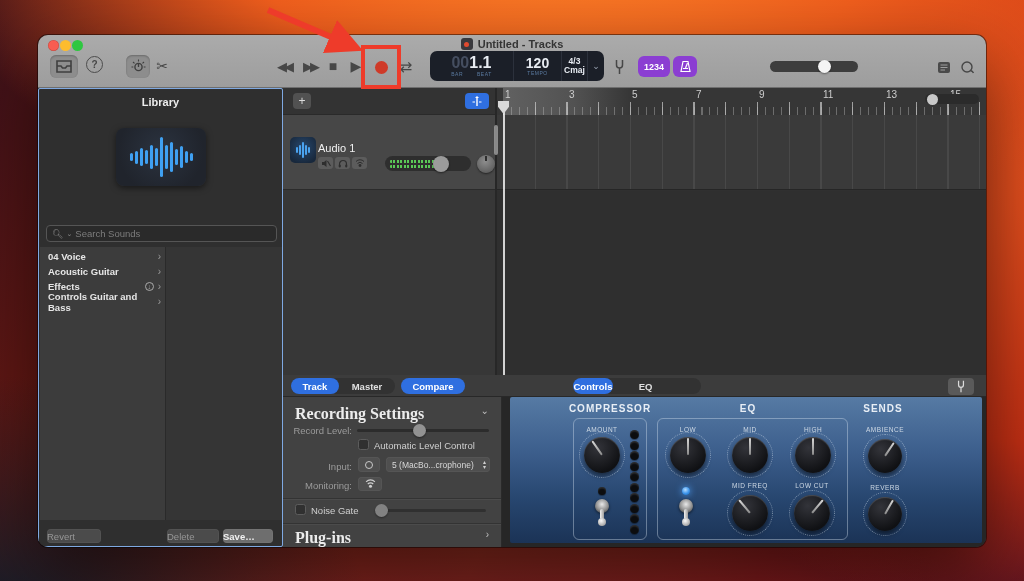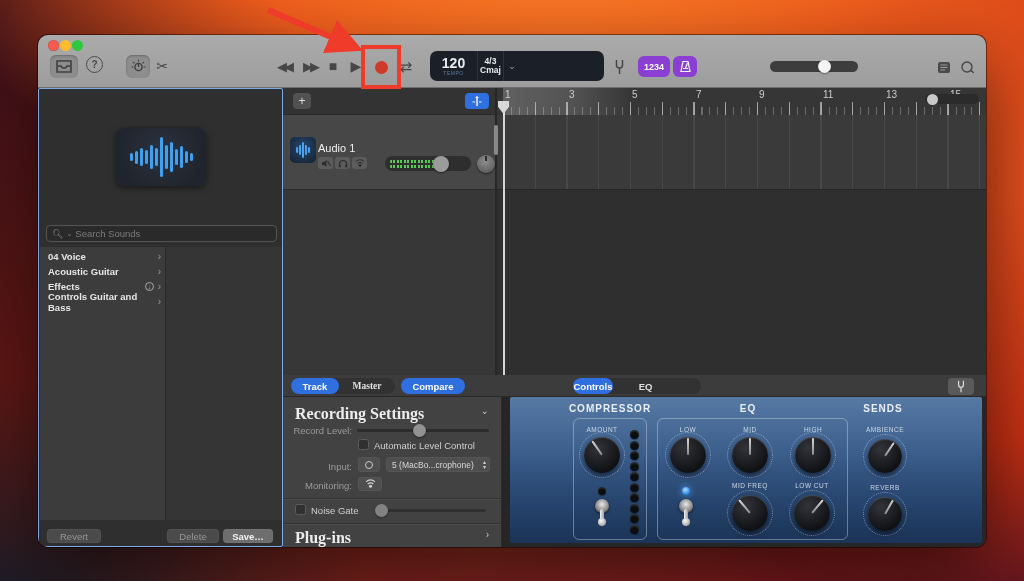--- a/index.html
+++ b/index.html
@@ -62,21 +62,21 @@
     border:1px solid #555; border-radius:4px; color:#8a8a8a; font-size:9.5px; display:flex; align-items:center; padding:0 5px; gap:3px; }
   .search input{ background:transparent; border:none; outline:none; color:#bbb; font-size:9.5px; width:170px; font-family:"Liberation Sans",sans-serif;}
   .search input::placeholder{ color:#7d7d7d; }
   .lib-list{ position:absolute; left:1px; top:158px; width:242px; bottom:26px; background:#353535; }
   .lib-col{ position:absolute; left:0; top:0; width:126px; height:100%; background:#3c3c3c; border-right:1px solid #2a2a2a; }
   .lib-row{ position:absolute; left:0; width:126px; height:15px; display:flex; align-items:center; padding:0 5px 0 8px; color:#e6e6e6; font-size:9.5px; font-weight:bold; }
   .lib-row .spacer{ flex:1; }
   .lib-row .chev{ color:#9a9a9a; font-size:10px; font-weight:normal; }
   .dl-ico{ width:9px; height:9px; border:1px solid #aaa; border-radius:50%; color:#aaa; font-size:7px; line-height:8px; text-align:center; margin-right:4px; }
   .lib-btn{ position:absolute; top:440px; height:14px; border-radius:4px; background:#4b4b4b; color:#969696;
-    font-size:9.5px; display:flex; align-items:center; justify-content:center; box-shadow:inset 0 0 0 .5px rgba(255,255,255,.08); }
+    font-size:9.5px; display:flex; align-items:center; box-shadow:inset 0 0 0 .5px rgba(255,255,255,.08); }
 
   .trackhead{ position:absolute; left:245px; top:53px; width:214px; height:287px; background:#373737; border-right:2px solid #272727; }
   .th-top{ position:absolute; left:0; top:0; width:100%; height:27px; background:#333; border-bottom:1px solid #2a2a2a; }
   .add-btn{ position:absolute; left:10px; top:5px; width:18px; height:16px; border-radius:4px; background:#515151;
     color:#dcdcdc; font-size:12px; display:flex; align-items:center; justify-content:center; }
   .catch-btn{ position:absolute; left:182px; top:5px; width:24px; height:16px; border-radius:4px; background:#2f6fe0;
     display:flex; align-items:center; justify-content:center; }
   .track-row{ position:absolute; left:0; top:27px; width:100%; height:75px; background:#474747; border-bottom:1px solid #2b2b2b; }
   .trk-ico{ position:absolute; left:7px; top:22px; width:26px; height:26px; border-radius:5px;
     background:radial-gradient(circle at 50% 40%, #27486e, #18283c 80%); display:flex; align-items:center; justify-content:center; gap:1px; }
@@ -163,20 +163,24 @@
 </head>
 <body>
 
 <div id="desktop">
   <div class="win">
 
     <div class="titlebar">
       <span class="traffic t-red"></span>
       <span class="traffic t-yel"></span>
       <span class="traffic t-grn"></span>
+      <div class="title-row">
+        <span class="doc-ico"></span>
+        <span class="win-title">Untitled - Tracks</span>
+      </div>
 
       <div class="tbtn pressed" style="left:12px; top:20px; width:28px; height:23px;">
         <svg width="16" height="13" viewBox="0 0 16 13">
             <path d="M1 1 h14 v11 h-14 z M1 6 h4 l1.5 2 h3 l1.5 -2 h4" fill="none" stroke="#3f3f3f" stroke-width="1.6"></path>
           </svg>
       </div>
       <div class="tbtn" style="left:48px; top:21px; width:17px; height:17px; border:1.4px solid #4c4c4c; border-radius:50%; font-size:10px; font-weight:bold;">
         <span>?</span>
       </div>
       <div class="tbtn pressed" style="left:88px; top:20px; width:24px; height:23px;">
@@ -209,20 +213,27 @@
           <span class="glyph">▶</span>
         </div>
       <div class="tbtn" style="left:335px; top:24px; width:16px; height:16px;">
           <span class="rec-dot"></span>
         </div>
       <div class="tbtn" style="left:358px; top:23px; width:20px; height:16px;">
           <span class="glyph" style="font-size:15px;">⇄</span>
         </div>
 
       <div class="lcd">
+        <div class="lcd-sec" style="width:84px;">
+          <div class="lcd-pos"><span class="lcd-dim">00</span><span>1.1</span></div>
+          <div class="lcd-lbls">
+              <span>BAR</span>
+              <span>BEAT</span>
+            </div>
+        </div>
         <div class="lcd-sec" style="width:48px;">
           <div class="lcd-tempo">120</div>
           <div class="lcd-lbls">
               <span>TEMPO</span>
             </div>
         </div>
         <div class="lcd-sec" style="width:26px;">
           <div class="lcd-small">4/3</div>
           <div class="lcd-small">Cmaj</div>
         </div>
@@ -262,20 +273,21 @@
       </div>
       <div class="tbtn" style="left:921px; top:24px; width:17px; height:17px;">
         <svg width="15" height="15" viewBox="0 0 15 15">
             <circle cx="7" cy="7" r="5" fill="none" stroke="#474747" stroke-width="1.4"></circle>
             <path d="M10.5 10.5 q2 .5 3 2.5" fill="none" stroke="#474747" stroke-width="1.4"></path>
           </svg>
       </div>
     </div>
 
     <div class="library">
+      <div class="lib-title">Library</div>
       <div class="wave-card">
         <i style="height:8px"></i>
           <i style="height:13px"></i>
           <i style="height:18px"></i>
           <i style="height:14px"></i>
           <i style="height:24px"></i>
           <i style="height:18px"></i>
           <i style="height:40px"></i>
           <i style="height:24px"></i>
           <i style="height:30px"></i>
@@ -399,21 +411,21 @@
       <div class="playhead-line"></div>
       <div class="playhead-cap"></div>
     </div>
     <div class="vscroll"></div>
 
     <div class="tabbar">
       <div class="seg" style="left:8px; width:104px;">
         <div class="pill blue" style="width:48px;">
             <span>Track</span>
           </div>
-        <div class="pill" style="width:56px;font-family:Liberation Serif, serif;">
+        <div class="pill" style="width:56px;">
             <span>Master</span>
           </div>
       </div>
       <div class="pill blue" style="position:absolute; left:118px; top:3px; width:64px;">
           <span>Compare</span>
         </div>
       <div class="seg" style="left:290px; width:128px;">
         <div class="pill blue" style="width:40px;">
             <span>Controls</span>
           </div>

